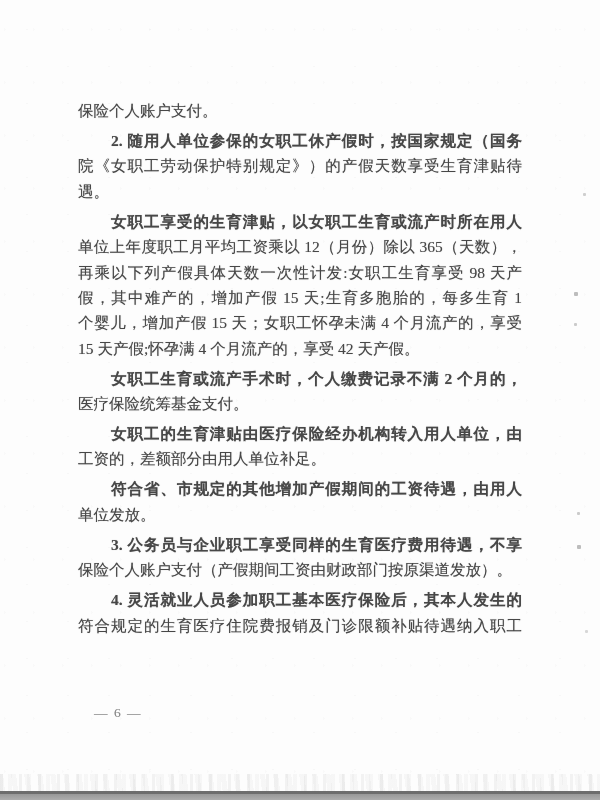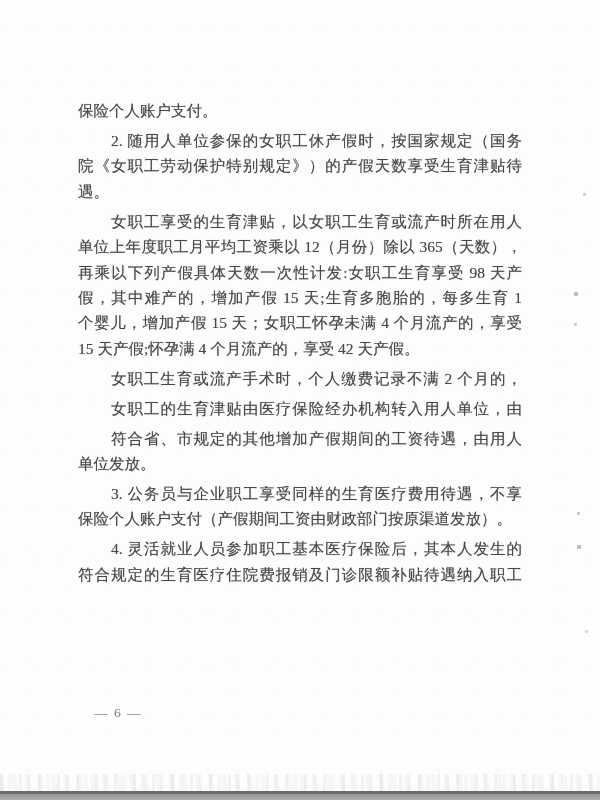--- a/index.html
+++ b/index.html
@@ -39,21 +39,21 @@
     height: 25.4px;
     line-height: 25.4px;
     white-space: nowrap;
     overflow: visible;
   }
   .line.j {
     white-space: normal;
     text-align: justify;
     text-align-last: justify;
   }
-  .line.indent { text-indent: 33px; }
+  .line.indent { text-indent: 33px; font-weight: bold; }
   .line.p { margin-top: 4.6px; }
 
   .page-number {
     position: absolute;
     left: 94px;
     top: 705px;
     font-size: 13.5px;
     letter-spacing: 1.5px;
     color: #8b8b8b;
     text-shadow: 0 0 0.6px rgba(120,120,120,0.5);
@@ -117,21 +117,23 @@
     <div class="line p indent j">2. 随用人单位参保的女职工休产假时，按国家规定（国务</div>
     <div class="line j">院《女职工劳动保护特别规定》）的产假天数享受生育津贴待</div>
     <div class="line">遇。</div>
     <div class="line p indent j">女职工享受的生育津贴，以女职工生育或流产时所在用人</div>
     <div class="line j">单位上年度职工月平均工资乘以 12（月份）除以 365（天数），</div>
     <div class="line j">再乘以下列产假具体天数一次性计发:女职工生育享受 98 天产</div>
     <div class="line j">假，其中难产的，增加产假 15 天;生育多胞胎的，每多生育 1</div>
     <div class="line j">个婴儿，增加产假 15 天；女职工怀孕未满 4 个月流产的，享受</div>
     <div class="line">15 天产假;怀孕满 4 个月流产的，享受 42 天产假。</div>
     <div class="line p indent j">女职工生育或流产手术时，个人缴费记录不满 2 个月的，</div>
+    <div class="line">医疗保险统筹基金支付。</div>
     <div class="line p indent j">女职工的生育津贴由医疗保险经办机构转入用人单位，由</div>
+    <div class="line">工资的，差额部分由用人单位补足。</div>
     <div class="line p indent j">符合省、市规定的其他增加产假期间的工资待遇，由用人</div>
     <div class="line">单位发放。</div>
     <div class="line p indent j">3. 公务员与企业职工享受同样的生育医疗费用待遇，不享</div>
     <div class="line">保险个人账户支付（产假期间工资由财政部门按原渠道发放）。</div>
     <div class="line p indent j">4. 灵活就业人员参加职工基本医疗保险后，其本人发生的</div>
     <div class="line j">符合规定的生育医疗住院费报销及门诊限额补贴待遇纳入职工</div>
   </div>
 
   <div class="page-number">— 6 —</div>
 

